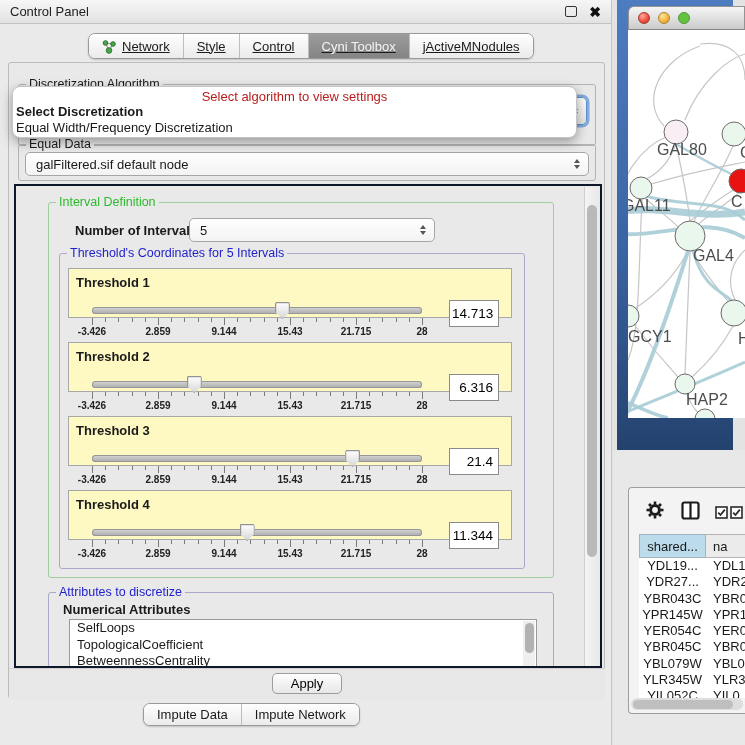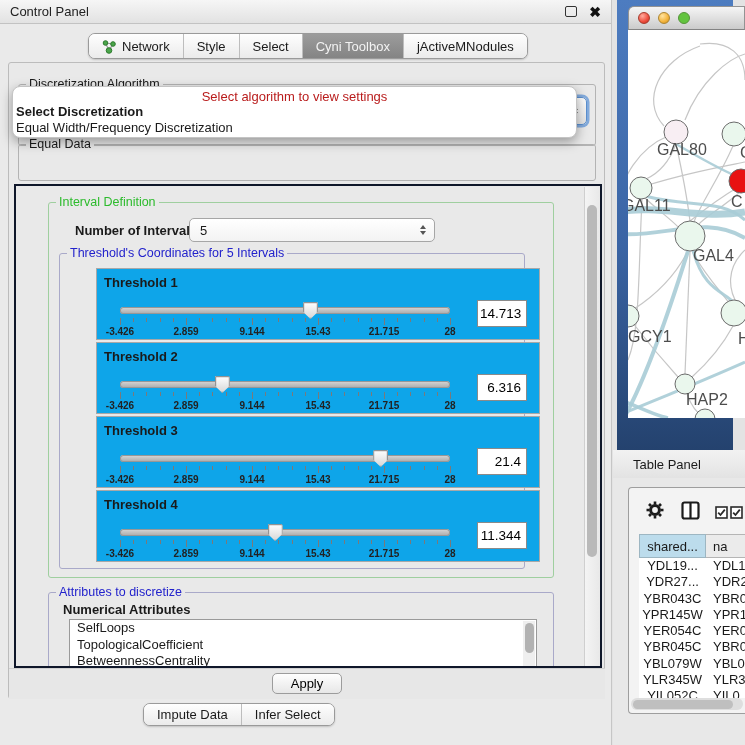--- a/index.html
+++ b/index.html
@@ -42,21 +42,21 @@
   .popup-hint{text-align:center;color:#b91c1c;line-height:15px;}
   .popup-item{padding-left:3px;line-height:15.5px;}
   .popup-item.bold{font-weight:bold;}
   
   .scrollpane{position:absolute;left:14px;top:184px;width:588px;height:484px;border:2px solid #0f172a;
               background:#e9e9e9;overflow:hidden;box-sizing:border-box;}
   .vsb{position:absolute;right:1px;top:1px;width:14px;height:480px;background:linear-gradient(90deg,#f4f4f4,#e9e9e9);
        border-left:1px solid #cfcfcf;}
   .vsb .thumb-v{position:absolute;left:1.5px;top:18px;width:10px;height:352px;background:#b9b9b9;border-radius:6px;}
   
-  .thbox{position:absolute;left:8px;width:444px;height:72px;background:#0ea5e9;border:1px solid #a8a8a8;box-sizing:border-box;margin-left:28px;}
+  .thbox{position:absolute;left:8px;width:444px;height:50px;background:#fef9c3;border:1px solid #a8a8a8;box-sizing:border-box;}
   .th-title{position:absolute;left:7px;top:6px;font-weight:bold;}
   .slider{position:absolute;left:23px;top:36px;width:330px;height:32px;}
   .track{position:absolute;left:0;top:2px;width:100%;height:7px;border-radius:4px;
          background:linear-gradient(#d8d8d8,#a9a9a9);box-shadow:inset 0 0 0 1px #979797;}
   .thumb{position:absolute;top:-3px;width:15px;height:17px;margin-left:-7.5px;
          background:linear-gradient(#ffffff,#d6d6d6);box-shadow:inset 0 0 0 1.2px #939393;
          clip-path:polygon(6% 0,94% 0,100% 10%,100% 58%,50% 100%,0 58%,0 10%);}
   .tick{position:absolute;top:13px;width:1px;background:#7a7a7a;}
   .tlabel{position:absolute;top:21px;transform:translateX(-50%);font-size:10px;font-weight:bold;white-space:nowrap;color:#222;}
   .vbox{position:absolute;right:12px;top:31px;width:50px;height:27px;border:1px solid #8a8a8a;background:#fff;
@@ -104,39 +104,39 @@
 
 <div id="screen">
 
   <div class="cp">
     <div class="cp-titlebar">
       <span class="cp-title">Control Panel</span>
       <span class="float-icon"></span>
       <span class="close-icon">✖</span>
     </div>
 
-    <div class="segbar" style="left:88px;top:33px;">
+    <div class="segbar" style="left:88px;top:33px;text-decoration:underline;">
         <div class="seg">
           <svg width="15" height="15" viewBox="0 0 15 15">
             <g stroke="#9a9a9a" stroke-width="1.2">
               <line x1="3.5" y1="4" x2="11" y2="5"></line>
               <line x1="3.5" y1="4" x2="7" y2="11.5"></line>
               <line x1="11" y1="5" x2="7" y2="11.5"></line>
             </g>
             <circle cx="3.5" cy="4" r="2.3" fill="#4aa54a" stroke="#2d7a2d"></circle>
             <circle cx="11" cy="5" r="2.3" fill="#4aa54a" stroke="#2d7a2d"></circle>
             <circle cx="7" cy="11.5" r="2.8" fill="#4aa54a" stroke="#2d7a2d"></circle>
           </svg>
           <span>Network</span>
         </div>
         <div class="seg">
           <span>Style</span>
         </div>
         <div class="seg">
-          <span>Select</span>
+          <span>Control</span>
         </div>
         <div class="seg selected">
           <span>Cyni Toolbox</span>
         </div>
         <div class="seg">
           <span>jActiveMNodules</span>
         </div>
       </div>
 
     <div class="outer-panel"></div>
@@ -154,20 +154,27 @@
     <div class="popup">
       <div class="popup-hint">Select algorithm to view settings</div>
       <div id="popup-items">
           <div class="popup-item bold">Select Discretization</div>
           <div class="popup-item">Equal Width/Frequency Discretization</div>
         </div>
     </div>
 
     <div class="group" style="left:18px;top:144px;width:578px;height:37px;">
       <span class="gtitle">Equal Data</span>
+      <div class="combo" style="left:6px;top:7px;width:564px;height:24px;">
+        <span>galFiltered.sif default node</span>
+        <span class="spin">
+            <i class="up"></i>
+            <i class="dn"></i>
+          </span>
+      </div>
     </div>
 
     <div class="scrollpane">
 
       <div class="group" style="left:32px;top:16px;width:506px;height:376px;border-color:#9fcf9f;">
         <span class="gtitle green">Interval Definition</span>
         <span style="position:absolute;left:26px;top:20px;font-weight:bold;">Number of Intervals</span>
         <div class="combo" style="left:140px;top:15px;width:246px;height:24px;">
           <span>5</span>
           <span class="spin">
@@ -365,21 +372,21 @@
 
     <div class="apply-bar">
       <button class="btn">Apply</button>
     </div>
 
     <div class="segbar" style="left:143px;top:703px;height:21px;">
         <div class="seg">
           <span>Impute Data</span>
         </div>
         <div class="seg">
-          <span>Infer Select</span>
+          <span>Impute Network</span>
         </div>
       </div>
   </div>
 
   <div class="net-frame">
     <div class="mac-titlebar">
       <span class="light red"></span>
       <span class="light yellow"></span>
       <span class="light green"></span>
     </div>
@@ -427,23 +434,20 @@
           <text x="622" y="211" fill="#4d4d4d" font-size="16" font-family="Liberation Sans, sans-serif">GAL11</text>
           <text x="693" y="261" fill="#4d4d4d" font-size="16" font-family="Liberation Sans, sans-serif">GAL4</text>
           <text x="628" y="342" fill="#4d4d4d" font-size="16" font-family="Liberation Sans, sans-serif">GCY1</text>
           <text x="738" y="344" fill="#4d4d4d" font-size="16" font-family="Liberation Sans, sans-serif">H</text>
           <text x="686" y="405" fill="#4d4d4d" font-size="16" font-family="Liberation Sans, sans-serif">HAP2</text>
         </svg>
     </div>
   </div>
 
   <div class="tp-region">
-    <div class="tp-titlebar">
-      <span class="tp-title">Table Panel</span>
-    </div>
     <div class="tp-container">
       <div class="tp-toolbar">
         <svg class="icon-btn" style="left:17px;top:13px;" width="18" height="18" viewBox="0 0 18 18">
           <circle cx="9" cy="9" r="4.4" fill="none" stroke="#1c1c1c" stroke-width="3"></circle>
           <g stroke="#1c1c1c" stroke-width="2.6">
             <line x1="9" y1="0.5" x2="9" y2="3.4"></line>
               <line x1="9" y1="14.6" x2="9" y2="17.5"></line>
             <line x1="0.5" y1="9" x2="3.4" y2="9"></line>
               <line x1="14.6" y1="9" x2="17.5" y2="9"></line>
             <line x1="3" y1="3" x2="5" y2="5"></line>

